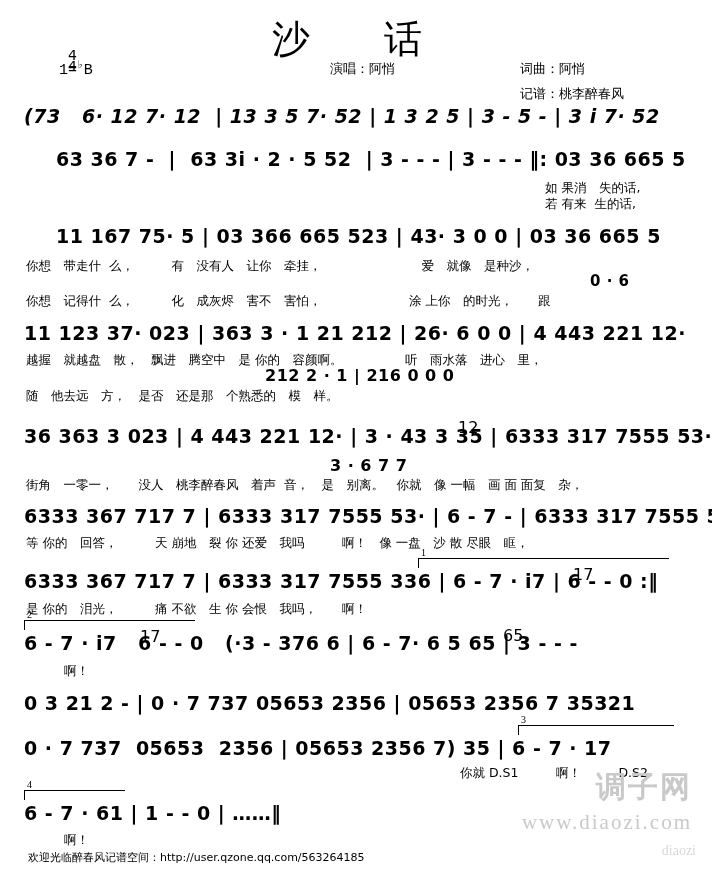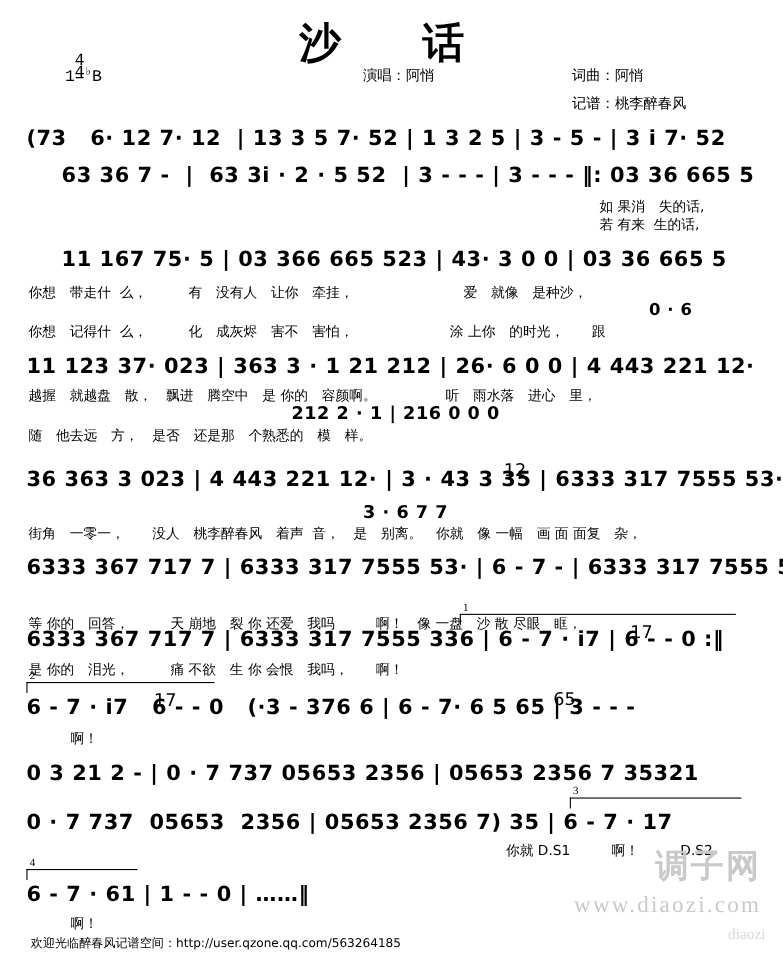--- a/index.html
+++ b/index.html
@@ -11,21 +11,21 @@
     position:relative;
     overflow:hidden;
   }
   .sheet{position:relative;width:712px;height:879px;}
 
   
   .title{
     position:absolute;top:14px;left:0;width:712px;
     text-align:center;
     font-family:"DejaVu Sans", sans-serif;
-    font-weight:bold;
+    font-weight:normal;
     font-size:38px;
     letter-spacing:18px;
   }
   .credits{position:absolute;font-size:13px;font-family:Liberation Serif, serif;}
   .c-singer{top:60px;left:330px;}
   .c-writer{top:60px;left:520px;}
   .c-notator{top:85px;left:520px;}
 
   .keysig{position:absolute;top:58px;left:26px;font-size:15px;font-family:Liberation Mono, monospace;margin-left:33px;}
   .keysig sup{font-size:11px;vertical-align:super;}
@@ -82,42 +82,42 @@
 
   <div class="title">沙　话</div>
 
   <div class="keysig">1=<sup>♭</sup>B</div>
   <div class="meter"><span>4</span><br><span>4</span></div>
 
   <div class="credits c-singer">演唱：阿悄</div>
   <div class="credits c-writer">词曲：阿悄</div>
   <div class="credits c-notator">记谱：桃李醉春风</div>
 
-  <div class="line" style="top:115px;">(73   6· 12 7· 12  | 13 3 5 7· 52 | 1 3 2 5 | 3 - 5 - | 3 i 7· 52</div>
+  <div class="line" style="top:105px;font-style:italic;">(73   6· 12 7· 12  | 13 3 5 7· 52 | 1 3 2 5 | 3 - 5 - | 3 i 7· 52</div>
   <div class="line" style="top:148px;margin-left:32px;">63 36 7 -  |  63 3i · 2 · 5 52  | 3 - - - | 3 - - - ‖: 03 36 665 5</div>
   <div class="lyr" style="top:180px;left:545px;">如 果消　失的话,</div>
   <div class="lyr" style="top:196px;left:545px;">若 有来  生的话,</div>
 
   <div class="line" style="top:225px;margin-left:32px;">11 167 75· 5 | 03 366 665 523 | 43· 3 0 0 | 03 36 665 5</div>
   <div class="lyr" style="top:258px;">你想　带走什  么，　　　有　没有人　让你　牵挂，　　　　　　　　爱　就像　是种沙，</div>
   <div class="line" style="top:272px;left:590px;font-size:15px;">0 · 6</div>
   <div class="lyr" style="top:293px;">你想　记得什  么，　　　化　成灰烬　害不　害怕，　　　　　　　涂 上你　的时光，　　跟</div>
 
   <div class="line" style="top:322px;">11 123 37· 023 | 363 3 · 1 21 212 | 26· 6 0 0 | 4 443 221 12·</div>
   <div class="lyr" style="top:352px;">越握　就越盘　散，　飘进　腾空中　是 你的　容颜啊。　　　　　听　雨水落　进心　里，</div>
   <div class="line" style="top:366px;left:265px;font-size:16px;">212 2 · 1 | 216 0 0 0</div>
   <div class="lyr" style="top:388px;">随　他去远　方，　是否　还是那　个熟悉的　模　样。</div>
 
   <div class="line" style="top:425px;text-align:right;">36 363 3 023 | 4 443 221 12· | 3 · 43 3 35 | 6333 317 7555 53·</div>
   <div class="tuplet" style="top:418px;left:458px;">12</div>
   <div class="line" style="top:456px;left:330px;font-size:16px;">3 · 6 7 7</div>
   <div class="lyr" style="top:477px;">街角　一零一，　　没人　桃李醉春风　着声  音，　是　别离。　你就　像 一幅　画 面 面复　杂，</div>
 
   <div class="line" style="top:505px;">6333 367 717 7 | 6333 317 7555 53· | 6 - 7 - | 6333 317 7555 53·</div>
-  <div class="lyr" style="top:535px;margin-top:24px;">等 你的　回答，　　　天 崩地　裂 你 还爱　我吗　　　啊！　像 一盘　沙 散 尽眼　眶，</div>
+  <div class="lyr" style="top:535px;">等 你的　回答，　　　天 崩地　裂 你 还爱　我吗　　　啊！　像 一盘　沙 散 尽眼　眶，</div>
 
   <div class="line" style="top:570px;">6333 367 717 7 | 6333 317 7555 336 | 6 - 7 · i7 | 6 - - 0 :‖</div>
   <div class="bracket" style="top:558px;left:418px;width:250px;">
       <span>1</span>
     </div>
   <div class="tuplet" style="top:565px;left:573px;">17</div>
   <div class="lyr" style="top:601px;">是 你的　泪光，　　　痛 不欲　生 你 会恨　我吗，　　啊！</div>
 
   <div class="line" style="top:632px;">6 - 7 · i7   6 - - 0   (·3 - 376 6 | 6 - 7· 6 5 65 | 3 - - -</div>
   <div class="bracket" style="top:620px;left:24px;width:170px;">

